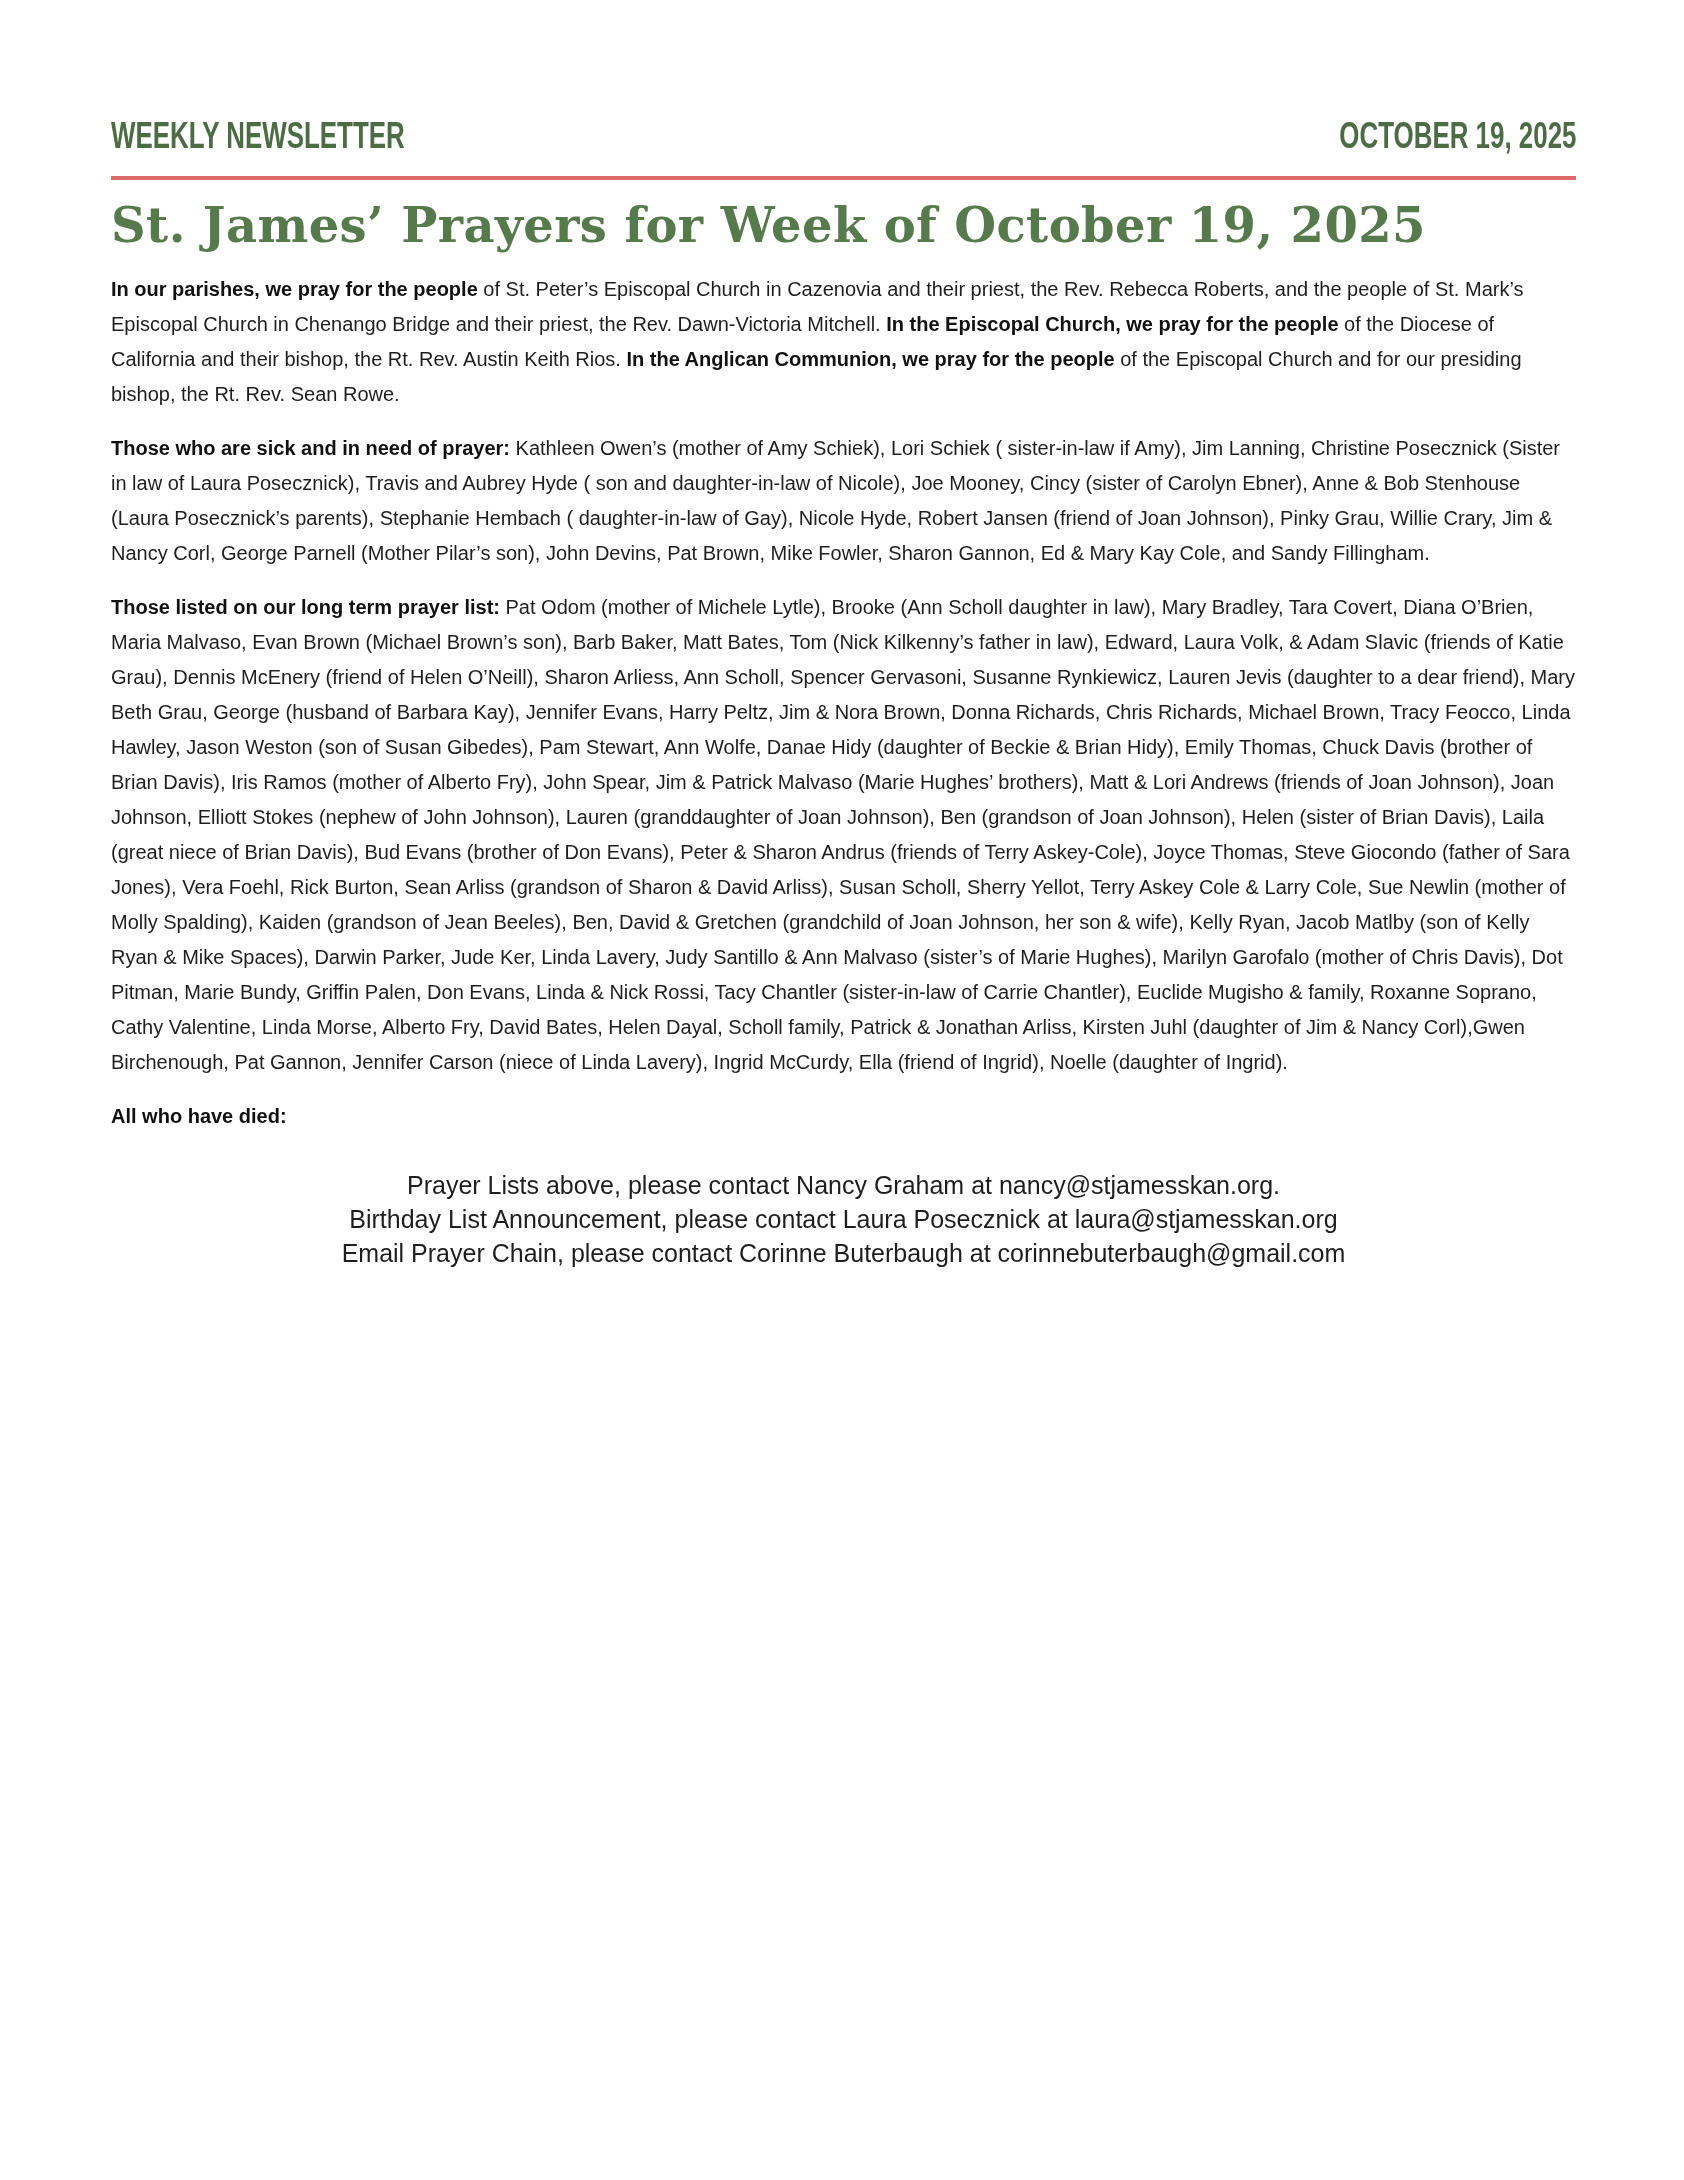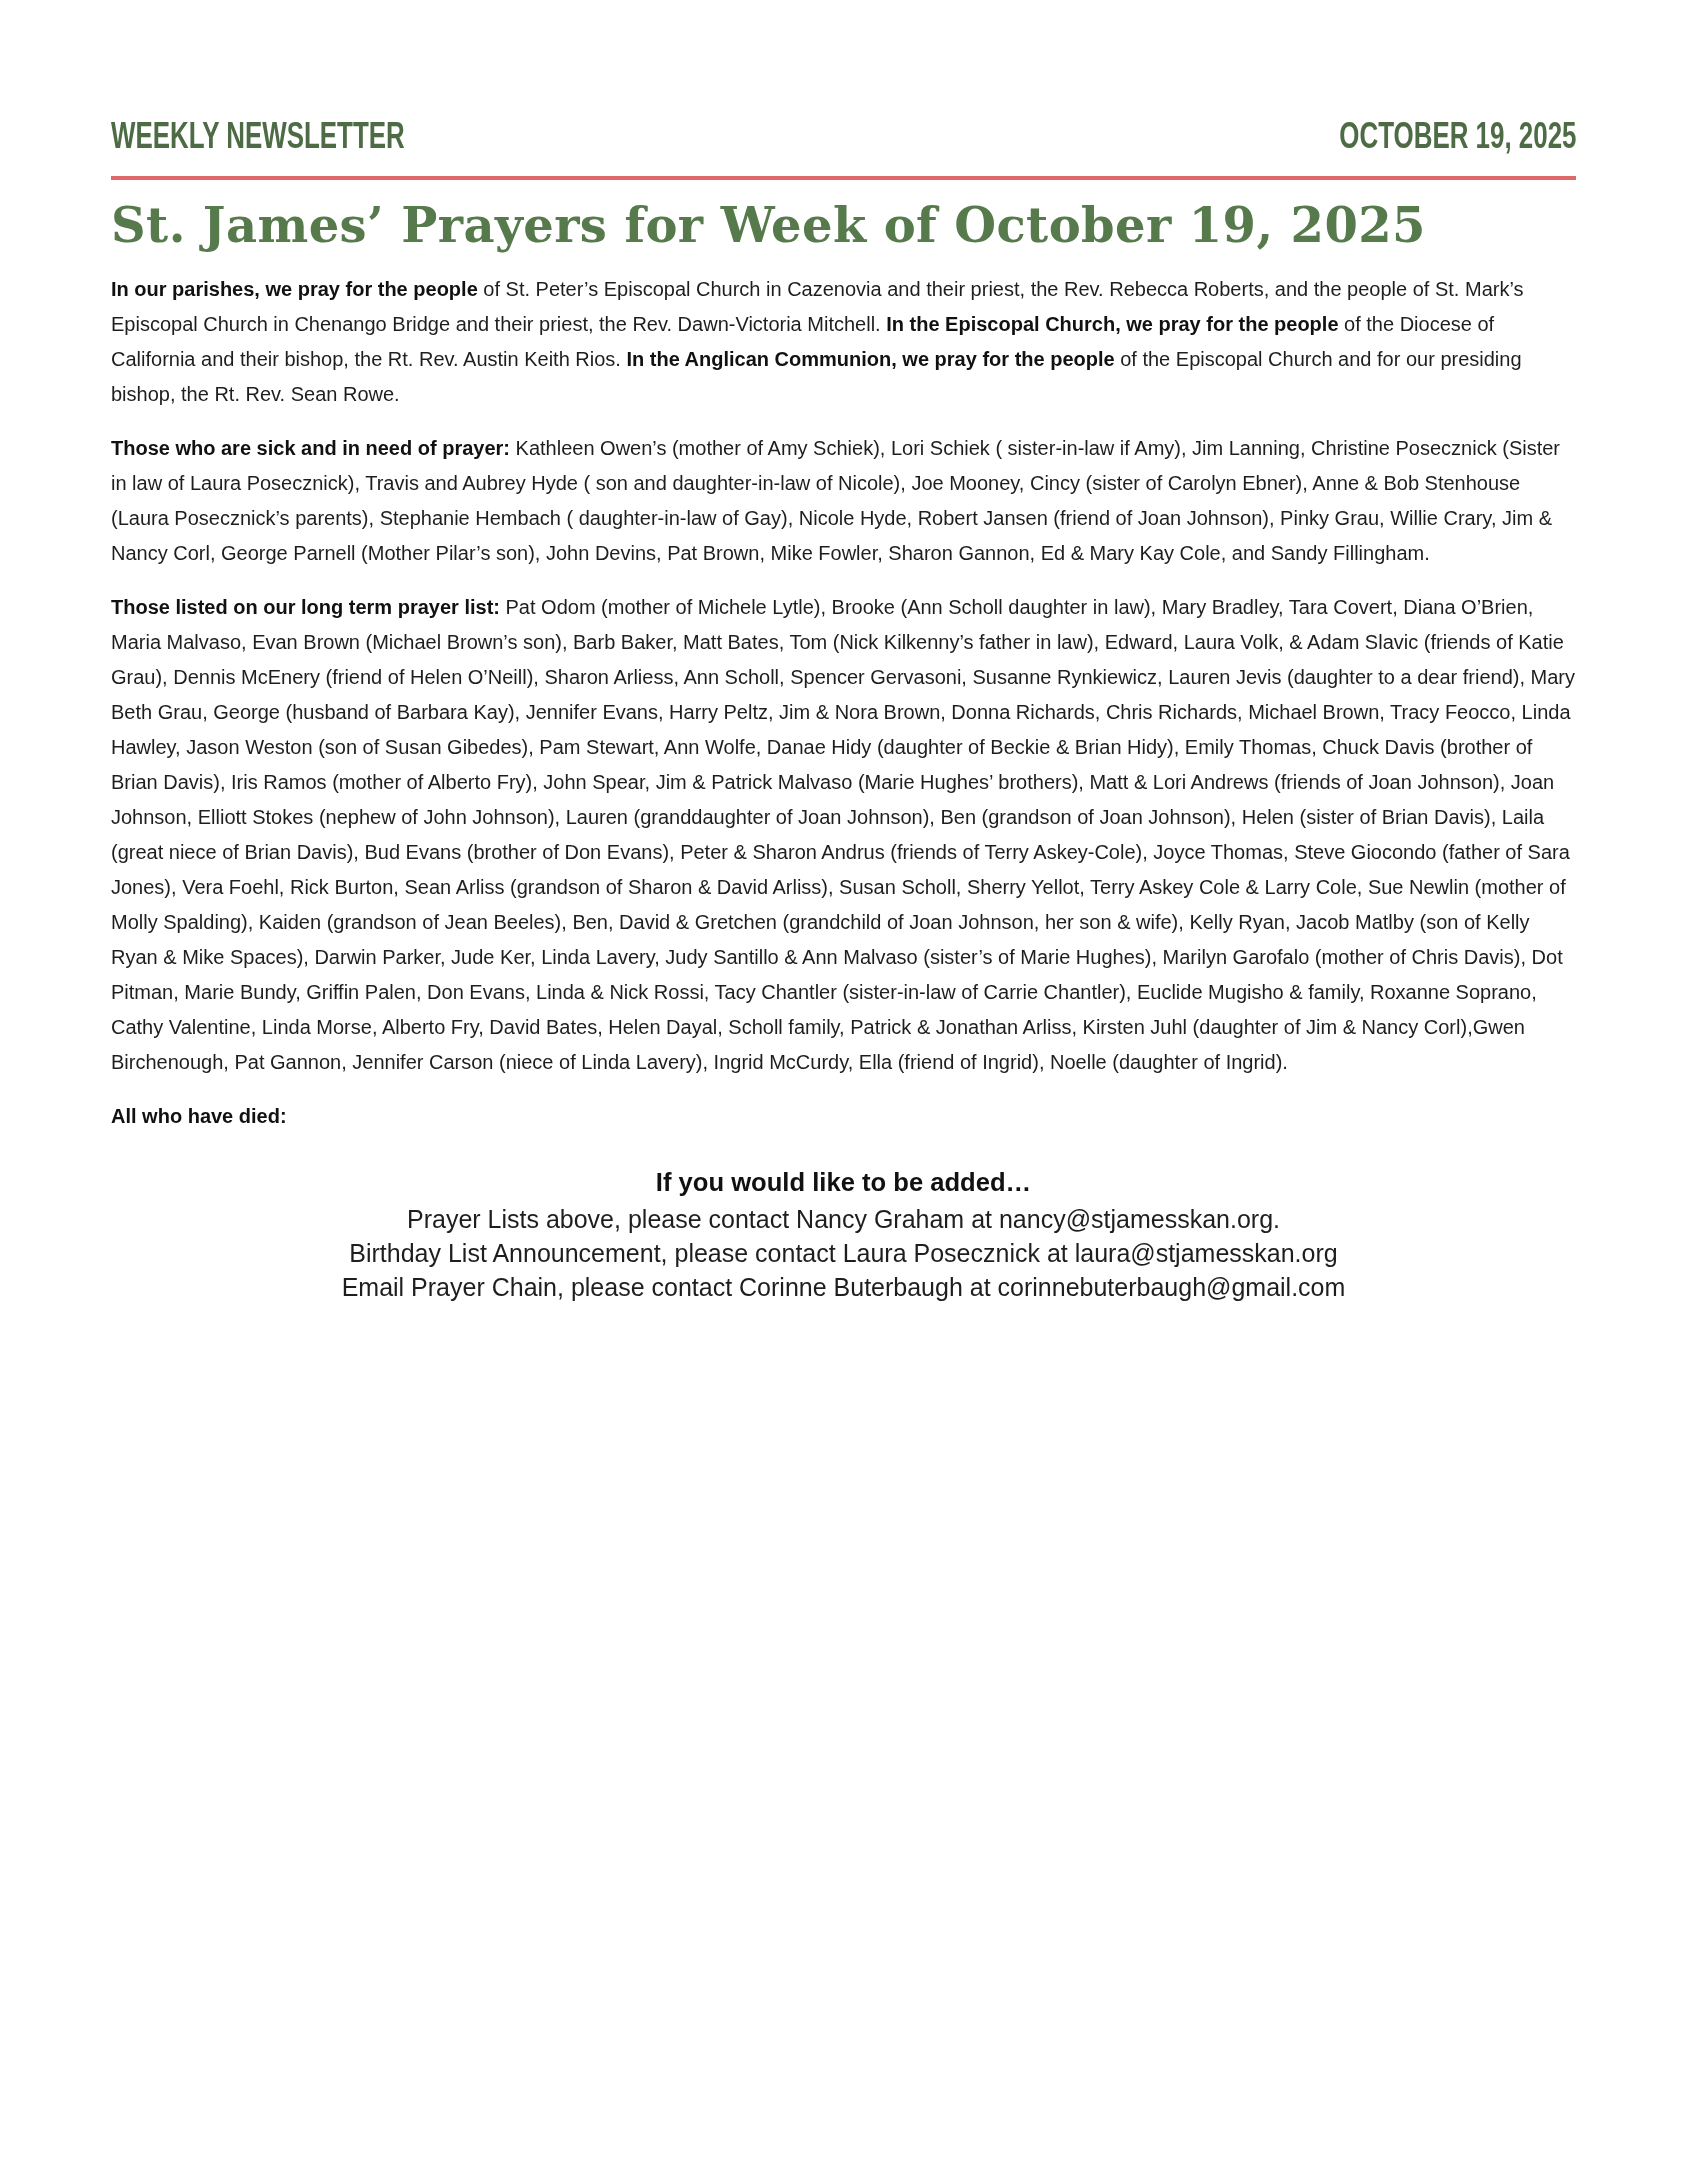--- a/index.html
+++ b/index.html
@@ -73,21 +73,20 @@
   <h1 class="doc-title">St. James’ Prayers for Week of October 19, 2025</h1>
 
   <div class="body-copy">
     <p class="para"><b>In our parishes, we pray for the people</b><span> of St. Peter’s Episcopal Church in Cazenovia and their priest, the Rev. Rebecca Roberts, and the people of St. Mark’s Episcopal Church in Chenango Bridge and their priest, the Rev. Dawn-Victoria Mitchell. </span><b>In the Episcopal Church, we pray for the people</b><span> of the Diocese of California and their bishop, the Rt. Rev. Austin Keith Rios. </span><b>In the Anglican Communion, we pray for the people</b><span> of the Episcopal Church and for our presiding bishop, the Rt. Rev. Sean Rowe.</span></p>
     <p class="para"><b>Those who are sick and in need of prayer:</b><span>  Kathleen Owen’s (mother of Amy Schiek), Lori Schiek ( sister-in-law if Amy), Jim Lanning, Christine Posecznick (Sister in law of Laura Posecznick), Travis and Aubrey Hyde ( son and daughter-in-law of Nicole), Joe Mooney, Cincy (sister of Carolyn Ebner), Anne &amp; Bob Stenhouse (Laura Posecznick’s parents), Stephanie Hembach ( daughter-in-law of Gay), Nicole Hyde, Robert Jansen (friend of Joan Johnson), Pinky Grau, Willie Crary, Jim &amp; Nancy Corl, George Parnell (Mother Pilar’s son), John Devins, Pat Brown, Mike Fowler, Sharon Gannon, Ed &amp; Mary Kay Cole, and Sandy Fillingham.</span></p>
     <p class="para"><b>Those listed on our long term prayer list:</b><span>  Pat Odom (mother of Michele Lytle), Brooke (Ann Scholl daughter in law), Mary Bradley, Tara Covert, Diana O’Brien, Maria Malvaso, Evan Brown (Michael Brown’s son), Barb Baker, Matt Bates, Tom (Nick Kilkenny’s father in law),  Edward, Laura Volk, &amp; Adam Slavic (friends of Katie Grau), Dennis McEnery (friend of Helen O’Neill), Sharon Arliess, Ann Scholl, Spencer Gervasoni, Susanne Rynkiewicz, Lauren Jevis (daughter to a dear friend), Mary Beth Grau, George (husband of Barbara Kay), Jennifer Evans, Harry Peltz, Jim &amp; Nora Brown, Donna Richards, Chris Richards, Michael Brown, Tracy Feocco, Linda Hawley, Jason Weston (son of Susan Gibedes), Pam Stewart, Ann Wolfe, Danae Hidy (daughter of Beckie &amp; Brian Hidy), Emily Thomas, Chuck Davis (brother of Brian Davis), Iris Ramos (mother of Alberto Fry), John Spear, Jim &amp; Patrick Malvaso (Marie Hughes’ brothers), Matt &amp; Lori Andrews (friends of Joan Johnson), Joan Johnson, Elliott Stokes (nephew of John Johnson), Lauren (granddaughter of Joan Johnson), Ben (grandson of Joan Johnson), Helen (sister of Brian Davis), Laila (great niece of Brian Davis), Bud Evans (brother of Don Evans), Peter &amp; Sharon Andrus (friends of Terry Askey-Cole), Joyce Thomas, Steve Giocondo (father of Sara Jones), Vera Foehl, Rick Burton, Sean Arliss (grandson of Sharon &amp; David Arliss), Susan Scholl, Sherry Yellot, Terry Askey Cole &amp; Larry Cole, Sue Newlin (mother of Molly Spalding), Kaiden (grandson of Jean Beeles), Ben, David &amp; Gretchen (grandchild of Joan Johnson, her son &amp; wife), Kelly Ryan, Jacob Matlby (son of Kelly Ryan &amp; Mike Spaces), Darwin Parker, Jude Ker, Linda Lavery, Judy Santillo &amp; Ann Malvaso (sister’s of Marie Hughes), Marilyn Garofalo (mother of Chris Davis), Dot Pitman, Marie Bundy, Griffin Palen, Don Evans, Linda &amp; Nick Rossi, Tacy Chantler (sister-in-law of Carrie Chantler), Euclide Mugisho &amp; family, Roxanne Soprano, Cathy Valentine, Linda Morse, Alberto Fry, David Bates, Helen Dayal, Scholl family, Patrick &amp; Jonathan Arliss, Kirsten Juhl (daughter of Jim &amp; Nancy Corl),Gwen Birchenough, Pat Gannon, Jennifer Carson (niece of Linda Lavery), Ingrid McCurdy, Ella (friend of Ingrid), Noelle (daughter of Ingrid).</span></p>
     <p class="para"><b>All who have died:</b></p>
   </div>
 
   <div class="added">
-    <div class="added-heading">If you would like to be added…</div>
     <div class="added-lines">
         <div>Prayer Lists above, please contact Nancy Graham at nancy@stjamesskan.org.</div>
         <div>Birthday List Announcement, please contact Laura Posecznick at laura@stjamesskan.org</div>
         <div>Email Prayer Chain, please contact Corinne Buterbaugh at corinnebuterbaugh@gmail.com</div>
       </div>
   </div>
 
   <div class="abs poster">
     <div class="poster-text">
       <div><span style="color: rgb(239, 226, 59);">G</span><span style="color: rgb(200, 50, 43);">E</span><span style="color: rgb(43, 167, 232);">T</span></div>

